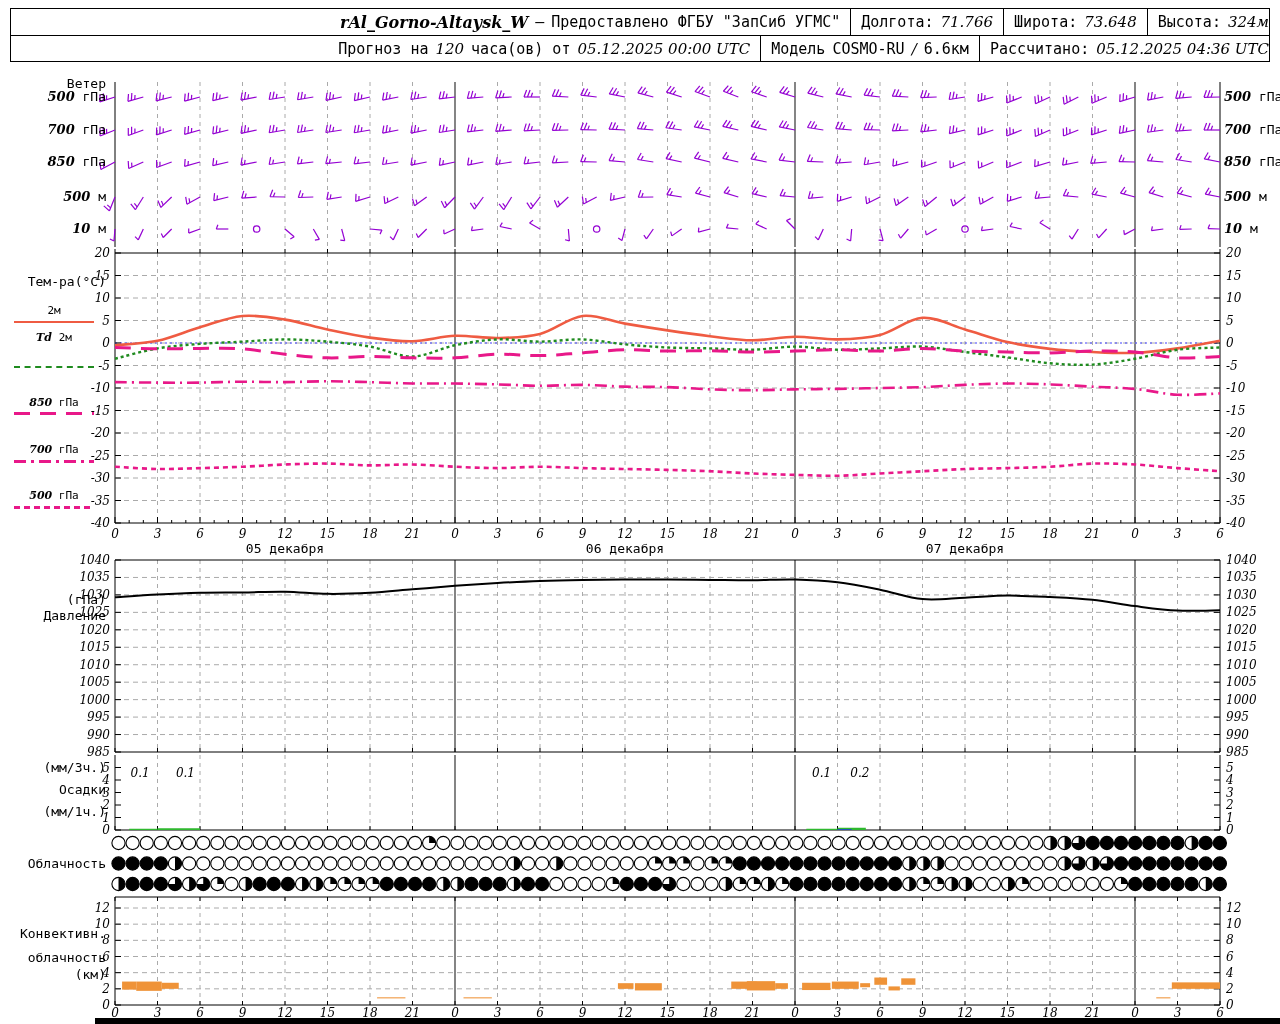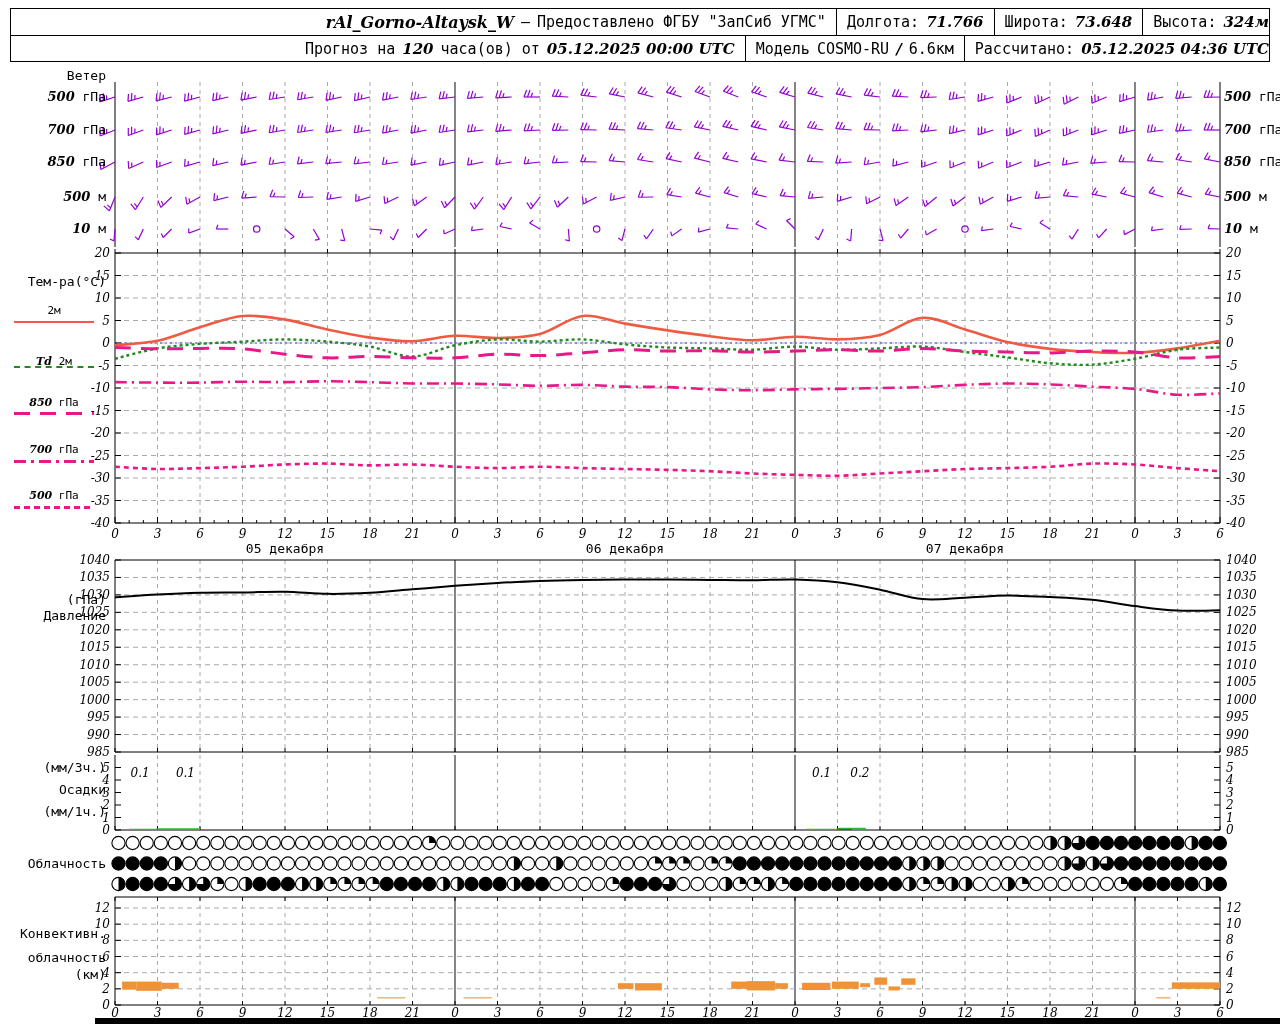--- a/index.html
+++ b/index.html
@@ -2,21 +2,21 @@
 <html><head>
 <meta charset="utf-8">
 <style>
   html,body{margin:0;padding:0;background:#fff;}
   #app{position:relative;width:1280px;height:1024px;background:#fff;overflow:hidden;
        font-family:"DejaVu Sans Mono",monospace;color:#000;}
   
   .hdr{position:absolute;left:10px;top:8px;width:1258px;height:52px;border:1px solid #000;}
   .hrow{height:26px;display:flex;align-items:center;justify-content:flex-end;white-space:nowrap;font-size:15px;}
   .hrow.first{border-bottom:1px solid #000;}
-  .ital{font-family:"DejaVu Serif",serif;font-style:italic;font-weight:bold;}
+  .ital{font-family:"DejaVu Serif",serif;font-style:italic;font-weight:normal;}
   .stn{font-family:"DejaVu Serif",serif;font-style:italic;font-weight:bold;font-size:16px;}
   .bold{font-weight:normal;}
   .hdiv{display:inline-block;align-self:stretch;border-left:1px solid #000;margin:0 10px;}
   .sp{display:inline-block;width:7px;}
   
   .lab{position:absolute;left:0;width:106px;text-align:right;font-size:13px;line-height:16px;}
   .rlab{position:absolute;left:1224px;width:70px;text-align:left;font-size:13px;line-height:16px;}
   .num{font-family:"DejaVu Serif",serif;font-style:italic;font-weight:bold;}
   
   .leg{position:absolute;left:8px;width:92px;text-align:center;font-size:11px;}
@@ -1620,36 +1620,36 @@
       <rect x="831.8333333333334" y="981.5593" width="26.91666666666663" height="7.274699999999939" fill="#ef9338"></rect>
       <rect x="860.1666666666666" y="983.1759" width="9.916666666666742" height="4.041500000000042" fill="#ef9338"></rect>
       <rect x="874.3333333333334" y="977.5178" width="12.75" height="7.274700000000053" fill="#ef9338"></rect>
       <rect x="888.5" y="986.4091" width="11.333333333333371" height="4.041500000000042" fill="#ef9338"></rect>
       <rect x="901.25" y="978.3261" width="14.166666666666629" height="6.4664000000000215" fill="#ef9338"></rect>
       <rect x="1156.25" y="997.32115" width="14.166666666666742" height="1.0507900000000063" fill="#ef9338"></rect>
       <rect x="1171.8333333333333" y="982.3676" width="48.16666666666674" height="6.466399999999908" fill="#ef9338"></rect>
       <rect x="95" y="1018" width="1185" height="6" fill="#000"></rect>
     </svg>
 
-  <div class="lab" style="top:68px"><span>Ветер</span></div>
+  <div class="lab" style="top:76px"><span>Ветер</span></div>
   <div class="lab" style="top:89px"><span class="num">500</span> <span>гПа</span></div>
   <div class="lab" style="top:122px"><span class="num">700</span> <span>гПа</span></div>
   <div class="lab" style="top:154px"><span class="num">850</span> <span>гПа</span></div>
   <div class="lab" style="top:189px"><span class="num">500</span> <span>м</span></div>
   <div class="lab" style="top:221px"><span class="num">10</span> <span>м</span></div>
   <div class="rlab" style="top:89px"><span class="num">500</span> <span>гПа</span></div>
   <div class="rlab" style="top:122px"><span class="num">700</span> <span>гПа</span></div>
   <div class="rlab" style="top:154px"><span class="num">850</span> <span>гПа</span></div>
   <div class="rlab" style="top:189px"><span class="num">500</span> <span>м</span></div>
   <div class="rlab" style="top:221px"><span class="num">10</span> <span>м</span></div>
 
   <div class="lab" style="top:274px"><span>Тем-ра(°C)</span></div>
   <div class="leg" style="top:304px"><span class="num"></span><span>2м</span></div>
   <div class="legline" style="top:321px;border-top:2px solid #ef5b42"></div>
-  <div class="leg" style="top:355px"><span class="num">Td</span>&nbsp;<span>2м</span></div>
+  <div class="leg" style="top:331px"><span class="num">Td</span>&nbsp;<span>2м</span></div>
   <div class="legline" style="top:366px;border-top:2px dashed #1f8b1f"></div>
   <div class="leg" style="top:396px"><span class="num">850</span>&nbsp;<span>гПа</span></div>
   <div class="legline" style="top:412px;height:3px;background:repeating-linear-gradient(90deg,#e81889 0 16px,transparent 16px 26px)"></div>
   <div class="leg" style="top:443px"><span class="num">700</span>&nbsp;<span>гПа</span></div>
   <div class="legline" style="top:460px;height:3px;background:repeating-linear-gradient(90deg,#e81889 0 12px,transparent 12px 17px,#e81889 17px 20px,transparent 20px 25px)"></div>
   <div class="leg" style="top:489px"><span class="num">500</span>&nbsp;<span>гПа</span></div>
   <div class="legline" style="top:506px;height:3px;background:repeating-linear-gradient(90deg,#e81889 0 6px,transparent 6px 10px)"></div>
 
   <div class="lab" style="top:608px"><span>Давление</span></div>
   <div class="lab" style="top:592px"><span>(гПа)</span></div>

